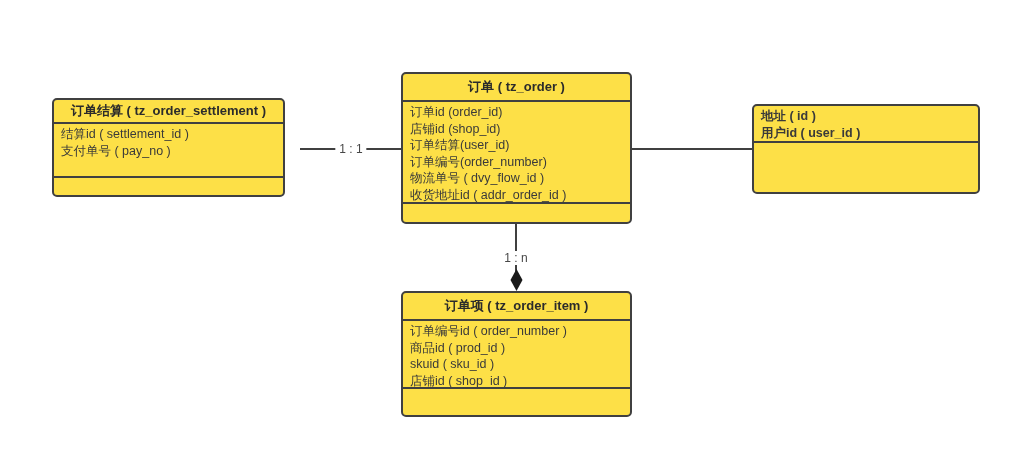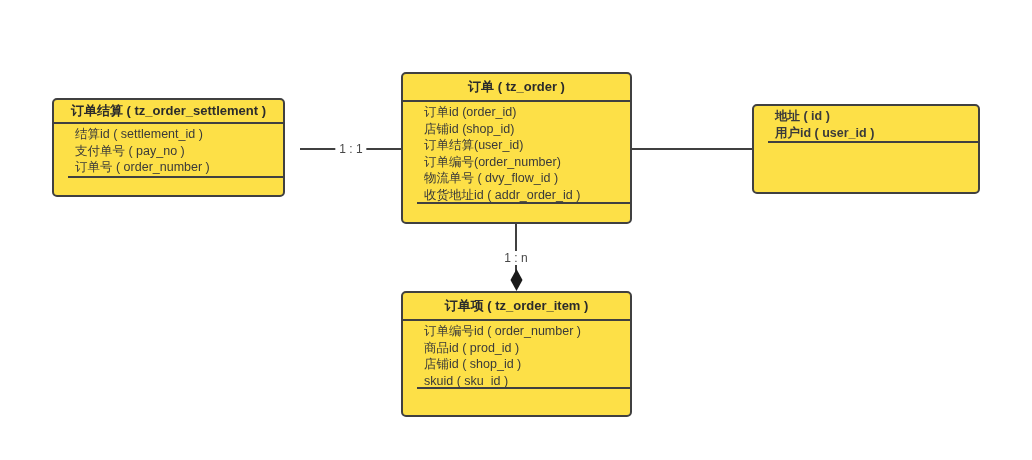--- a/index.html
+++ b/index.html
@@ -33,21 +33,20 @@
     color: #2b2b2b;
   }
   .entity-fields {
     box-sizing: border-box;
     border-bottom: 2px solid #404040;
     padding: 2px 7px 0 7px;
     font-size: 12.5px;
     line-height: 16.5px;
     color: #3a3a3a;
     overflow: hidden;
-    margin-left: 14px;
   }
   .field-row { white-space: nowrap; }
   .entity-footer { flex: 1; }
   .connector-h {
     position: absolute;
     height: 2px;
     background: #404040;
   }
   .connector-v {
     position: absolute;
@@ -72,21 +71,20 @@
 </head>
 <body>
 
 <div class="canvas">
 
   <div class="entity" style="left:52px; top:98px; width:233px; height:99px;">
     <div class="entity-title" style="height:24px;">订单结算 ( tz_order_settlement )</div>
     <div class="entity-fields" style="height:54px;">
       <div class="field-row">结算id ( settlement_id )</div>
       <div class="field-row">支付单号 ( pay_no )</div>
-      <div class="field-row">订单号 ( order_number )</div>
     </div>
     <div class="entity-footer"></div>
   </div>
 
   <div class="entity" style="left:401px; top:72px; width:231px; height:152px;">
     <div class="entity-title" style="height:28px;">订单 ( tz_order )</div>
     <div class="entity-fields" style="height:102px;">
       <div class="field-row">订单id (order_id)</div>
       <div class="field-row">店铺id (shop_id)</div>
       <div class="field-row">订单结算(user_id)</div>
@@ -103,22 +101,22 @@
       <div class="field-row">用户id ( user_id )</div>
     </div>
     <div class="entity-footer"></div>
   </div>
 
   <div class="entity" style="left:401px; top:291px; width:231px; height:126px;">
     <div class="entity-title" style="height:28px;">订单项 ( tz_order_item )</div>
     <div class="entity-fields" style="height:68px;">
       <div class="field-row">订单编号id ( order_number )</div>
       <div class="field-row">商品id ( prod_id )</div>
+      <div class="field-row">skuid ( sku_id )</div>
       <div class="field-row">店铺id ( shop_id )</div>
-      <div class="field-row">skuid ( sku_id )</div>
     </div>
     <div class="entity-footer"></div>
   </div>
 
   <div class="connector-h" style="left:300px; top:148px; width:102px;"></div>
   <div class="connector-label" style="left:351px; top:149px;text-align:center;">1 : 1</div>
 
   <div class="connector-h" style="left:631px; top:148px; width:122px;"></div>
 
   <div class="connector-v" style="left:515px; top:223px; height:62px;"></div>

